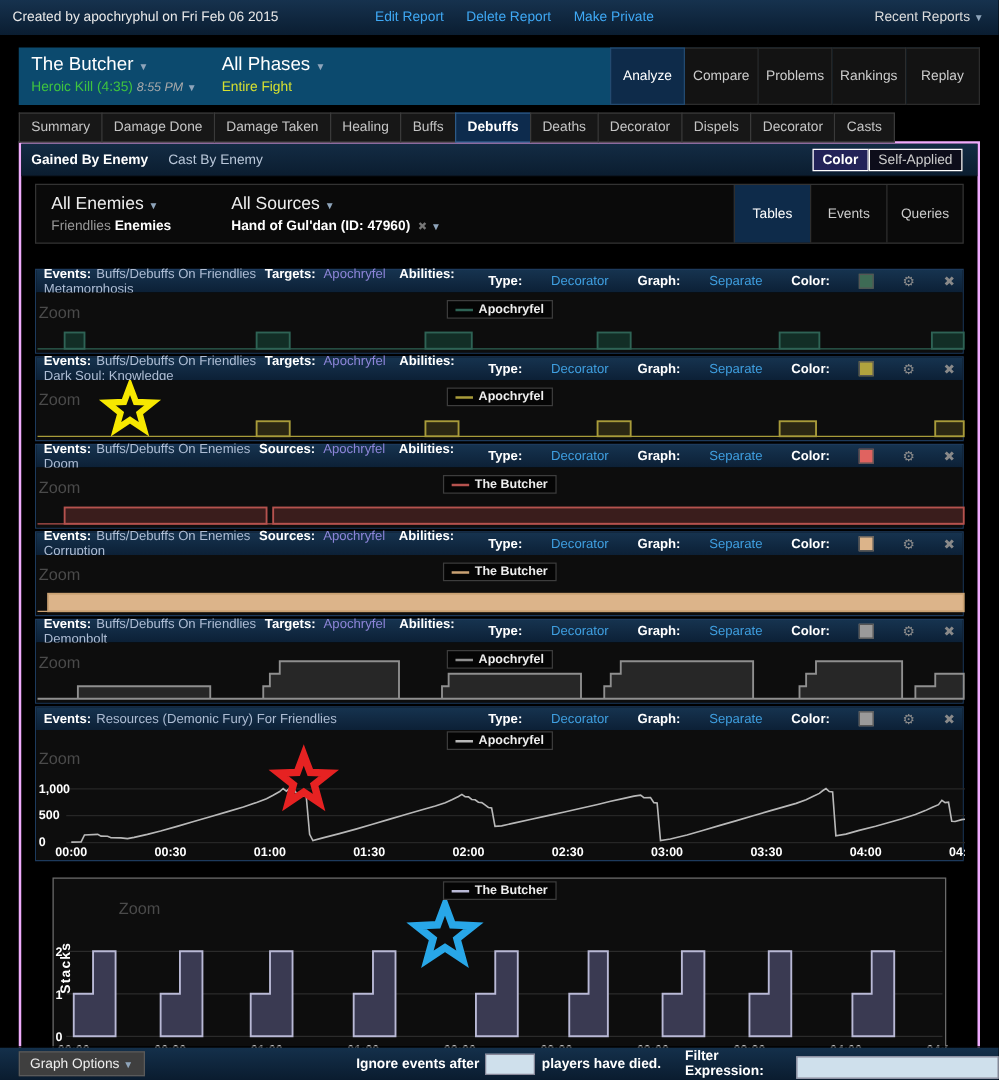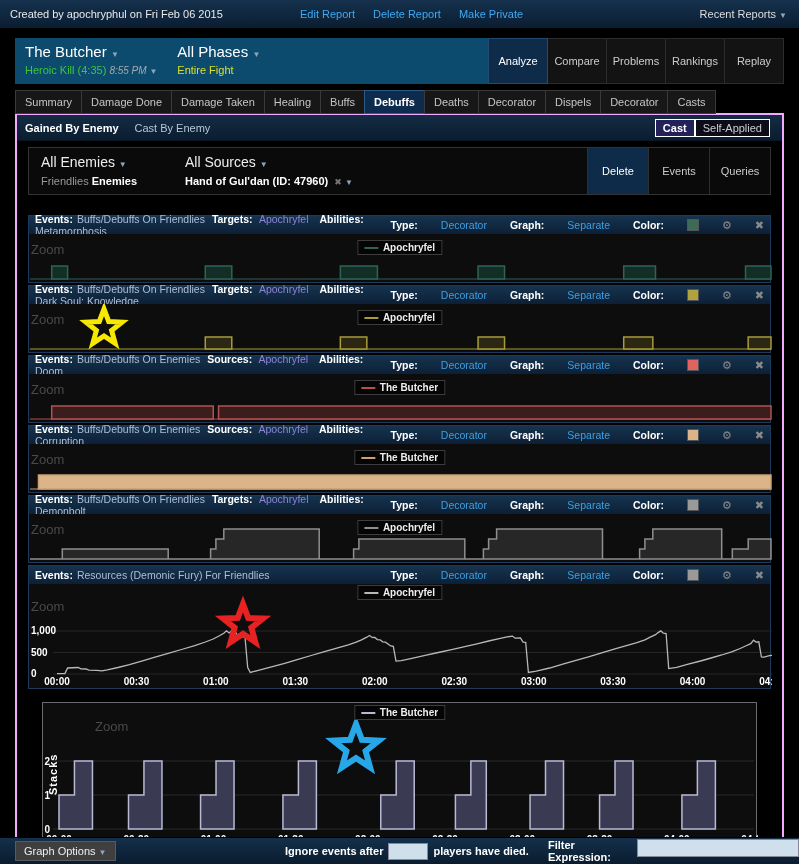--- a/index.html
+++ b/index.html
@@ -63,21 +63,21 @@
   .legline{width:14px;height:2px;display:inline-block}
   svg.plot{position:absolute;left:0;top:0}
   .bottom-panel{margin:13px 14px 0;border:1px solid #6b6b6b;position:relative;height:147px;background:#0d0d0d}
   .bottom-panel .legend{top:2px}
   .bottom-panel .zoomlbl{left:52px;top:16px}
   .ylab{position:absolute;left:4px;top:92px;transform:rotate(-90deg);transform-origin:0 0;font-size:11px;font-weight:bold;color:#fff;letter-spacing:1px;z-index:2}
   .footer{position:absolute;bottom:0;left:0;right:0;height:26px;background:linear-gradient(#14304b,#0a1c2f);display:flex;align-items:center;border-top:1px solid #000}
   .gopt{margin-left:15px;background:#3f3f3f;border:1px solid #5a5a5a;color:#eee;font-size:11px;padding:3px 8px;cursor:pointer}
   .fcenter{position:absolute;left:285px;display:flex;align-items:center;gap:5px;font-weight:bold;color:#fff}
   .died-input{width:34px;height:15px;background:#cfe0ec;border:1px solid #889;padding:0 2px;font-size:11px}
-  .fright{position:absolute;left:548px;display:flex;align-items:flex-start;gap:6px;font-weight:bold;color:#fff}
+  .fright{position:absolute;left:548px;display:flex;align-items:flex-end;gap:6px;font-weight:bold;color:#fff}
   .filter-input{width:176px;height:16px;background:#cfe0ec;border:1px solid #889;padding:0 2px;font-size:11px}
 </style>
 </head>
 <body>
 
 <div class="topbar">
   <span class="created">Created by apochryphul on Fri Feb 06 2015</span>
   <div class="toplinks">
     <span class="toplink">Edit Report</span>
     <span class="toplink">Delete Report</span>
@@ -119,21 +119,21 @@
   <div class="tab">Dispels</div>
   <div class="tab">Decorator</div>
   <div class="tab">Casts</div>
 </div>
 
 <div class="content">
   <div class="subbar">
     <span class="sub-item active">Gained By Enemy</span>
     <span class="sub-item">Cast By Enemy</span>
     <div class="sub-toggles">
-      <span class="toggle active">Cast</span>
+      <span class="toggle active">Color</span>
       <span class="toggle">Self-Applied</span>
     </div>
   </div>
 
   <div class="filterbar">
     <div class="fcol">
       <div class="fdrop"><span>All Enemies</span> <span class="arr">▼</span></div>
       <div class="fsub">
         <span class="dim">Friendlies</span>
         <span class="strong">Enemies</span>
@@ -141,21 +141,21 @@
     </div>
     <div class="fcol">
       <div class="fdrop"><span>All Sources</span> <span class="arr">▼</span></div>
       <div class="fsub">
         <span class="strong">Hand of Gul'dan (ID: 47960)</span>
         <span class="chipx">✖</span>
         <span class="arr">▼</span>
       </div>
     </div>
     <div class="fviews">
-      <div class="fview active">Delete</div>
+      <div class="fview active">Tables</div>
       <div class="fview">Events</div>
       <div class="fview">Queries</div>
     </div>
   </div>
 
   <div class="grow">
     <div class="grow-head">
       <div class="gh-left">
         <span class="lbl">Events:</span><span class="val">Buffs/Debuffs On Friendlies</span>
         <span><span class="lbl">Targets:</span> <span class="name">Apochryfel</span></span>

